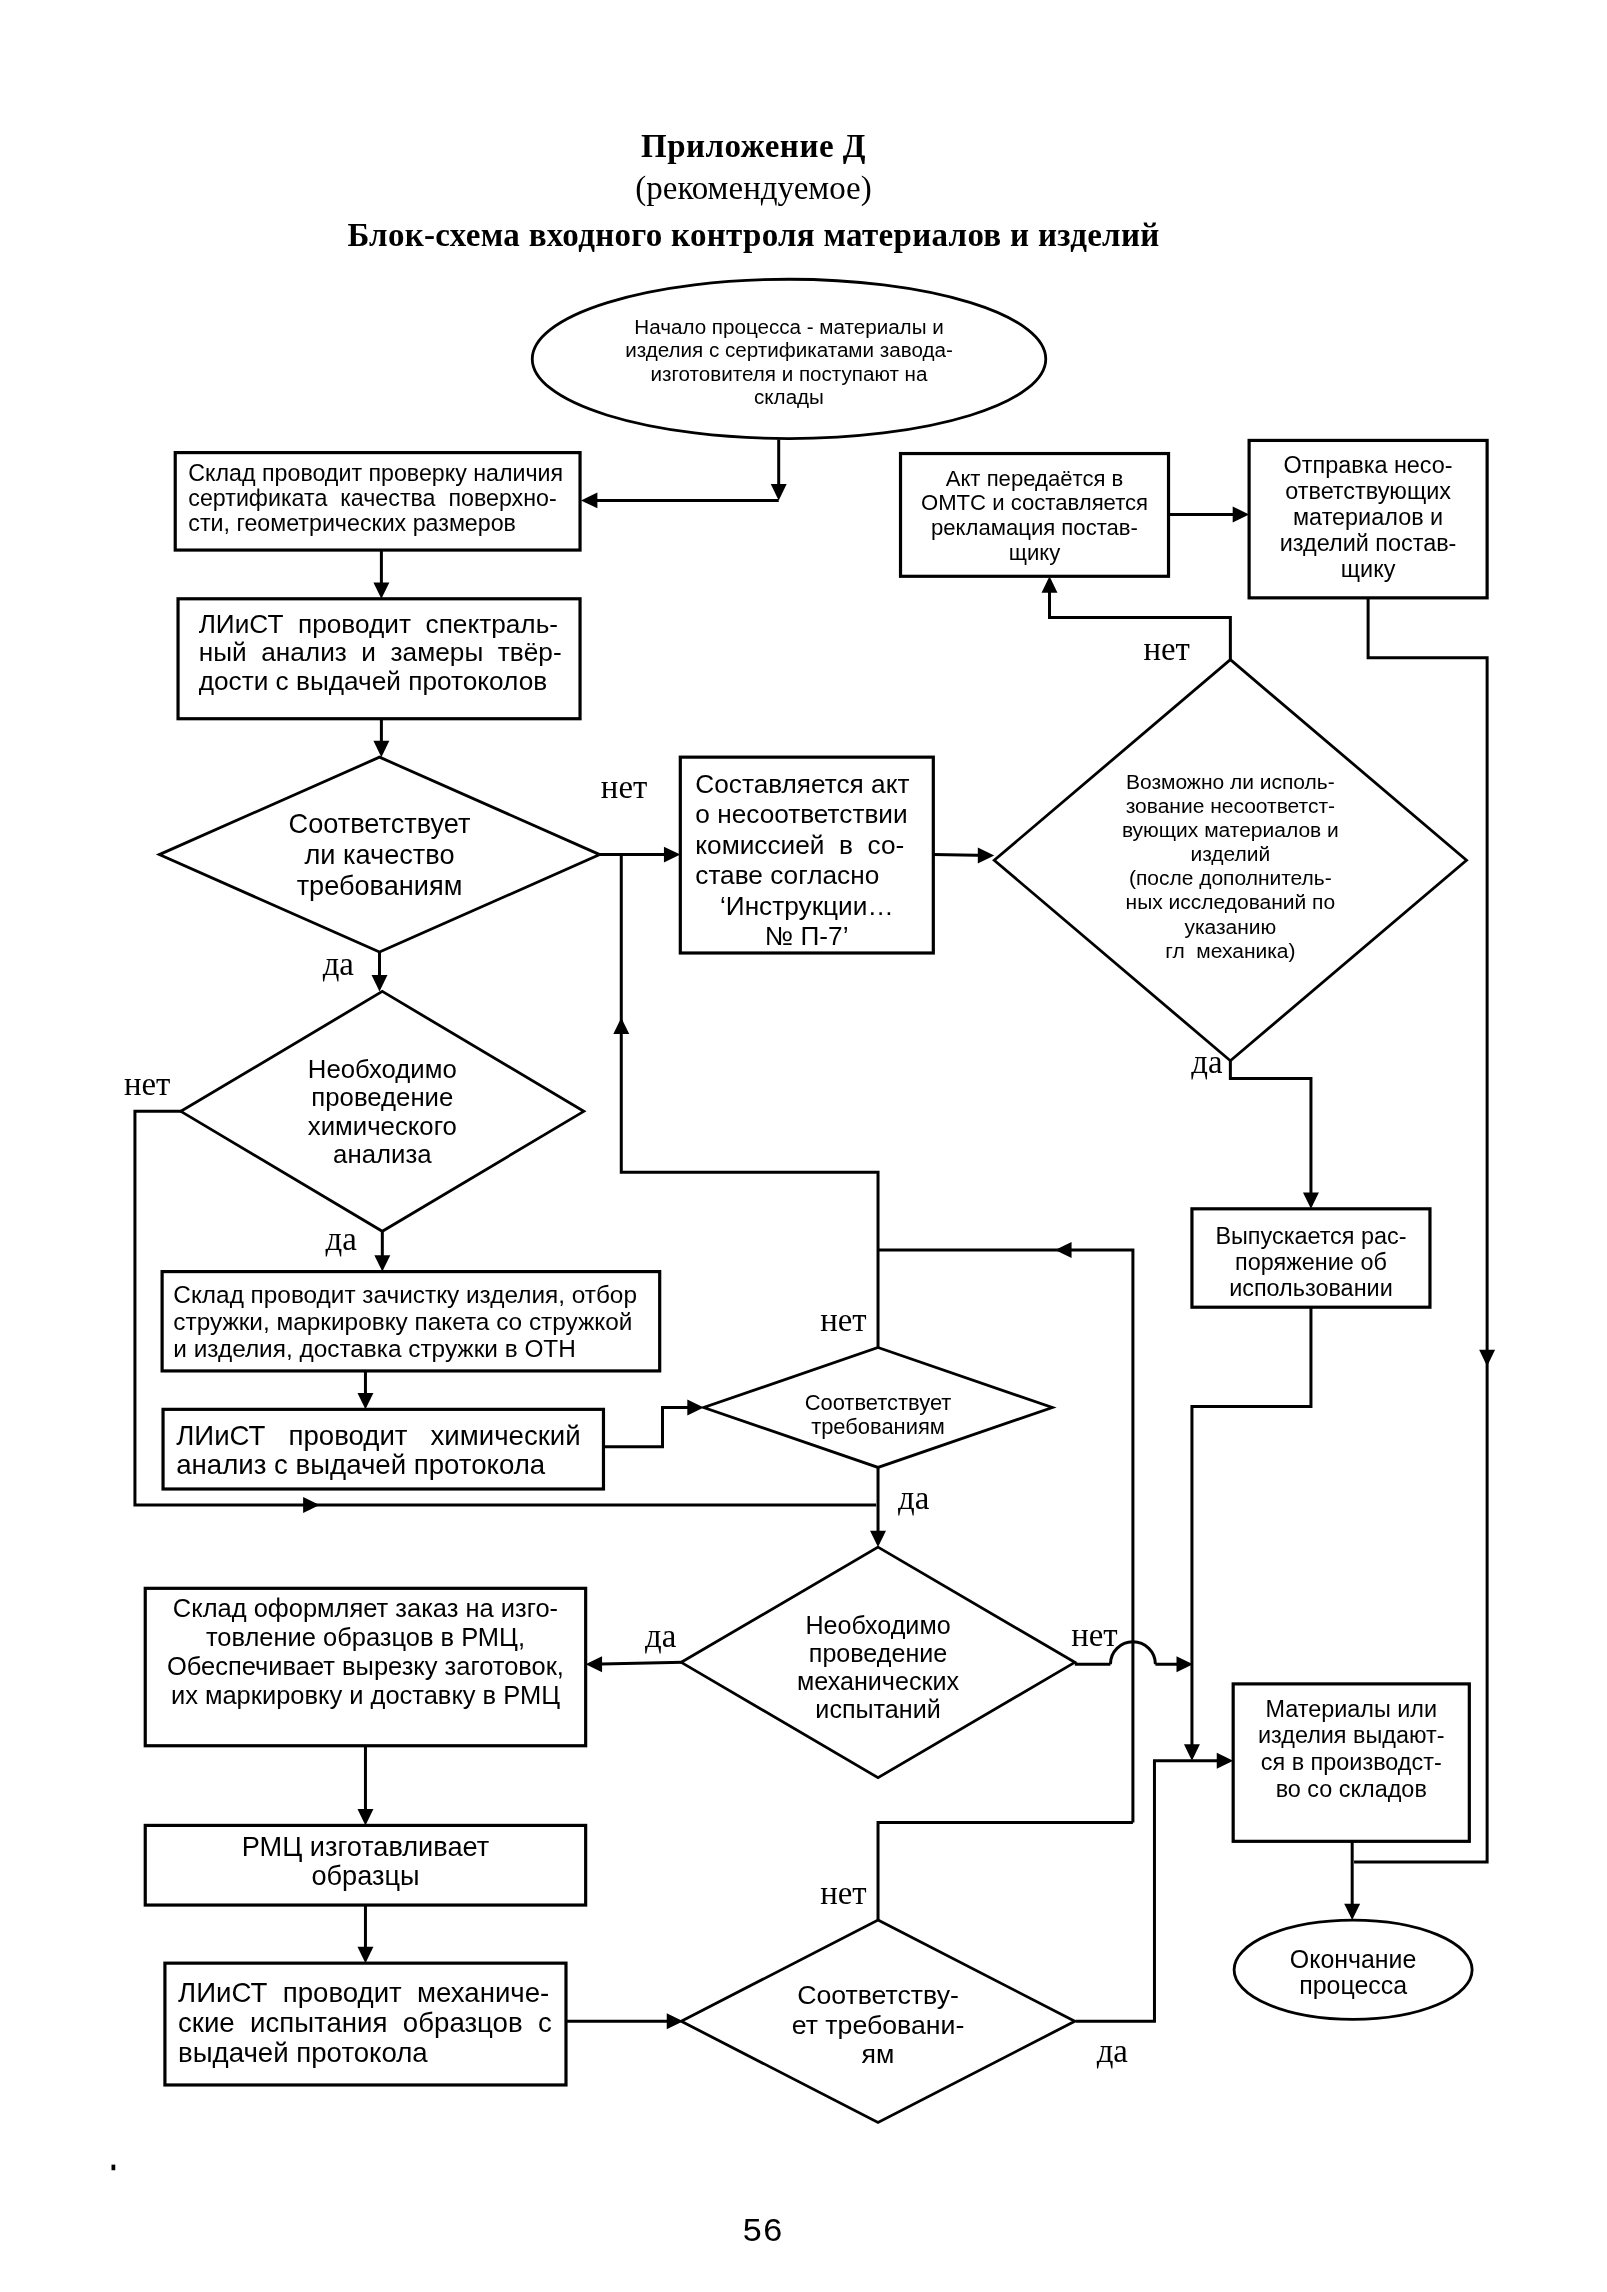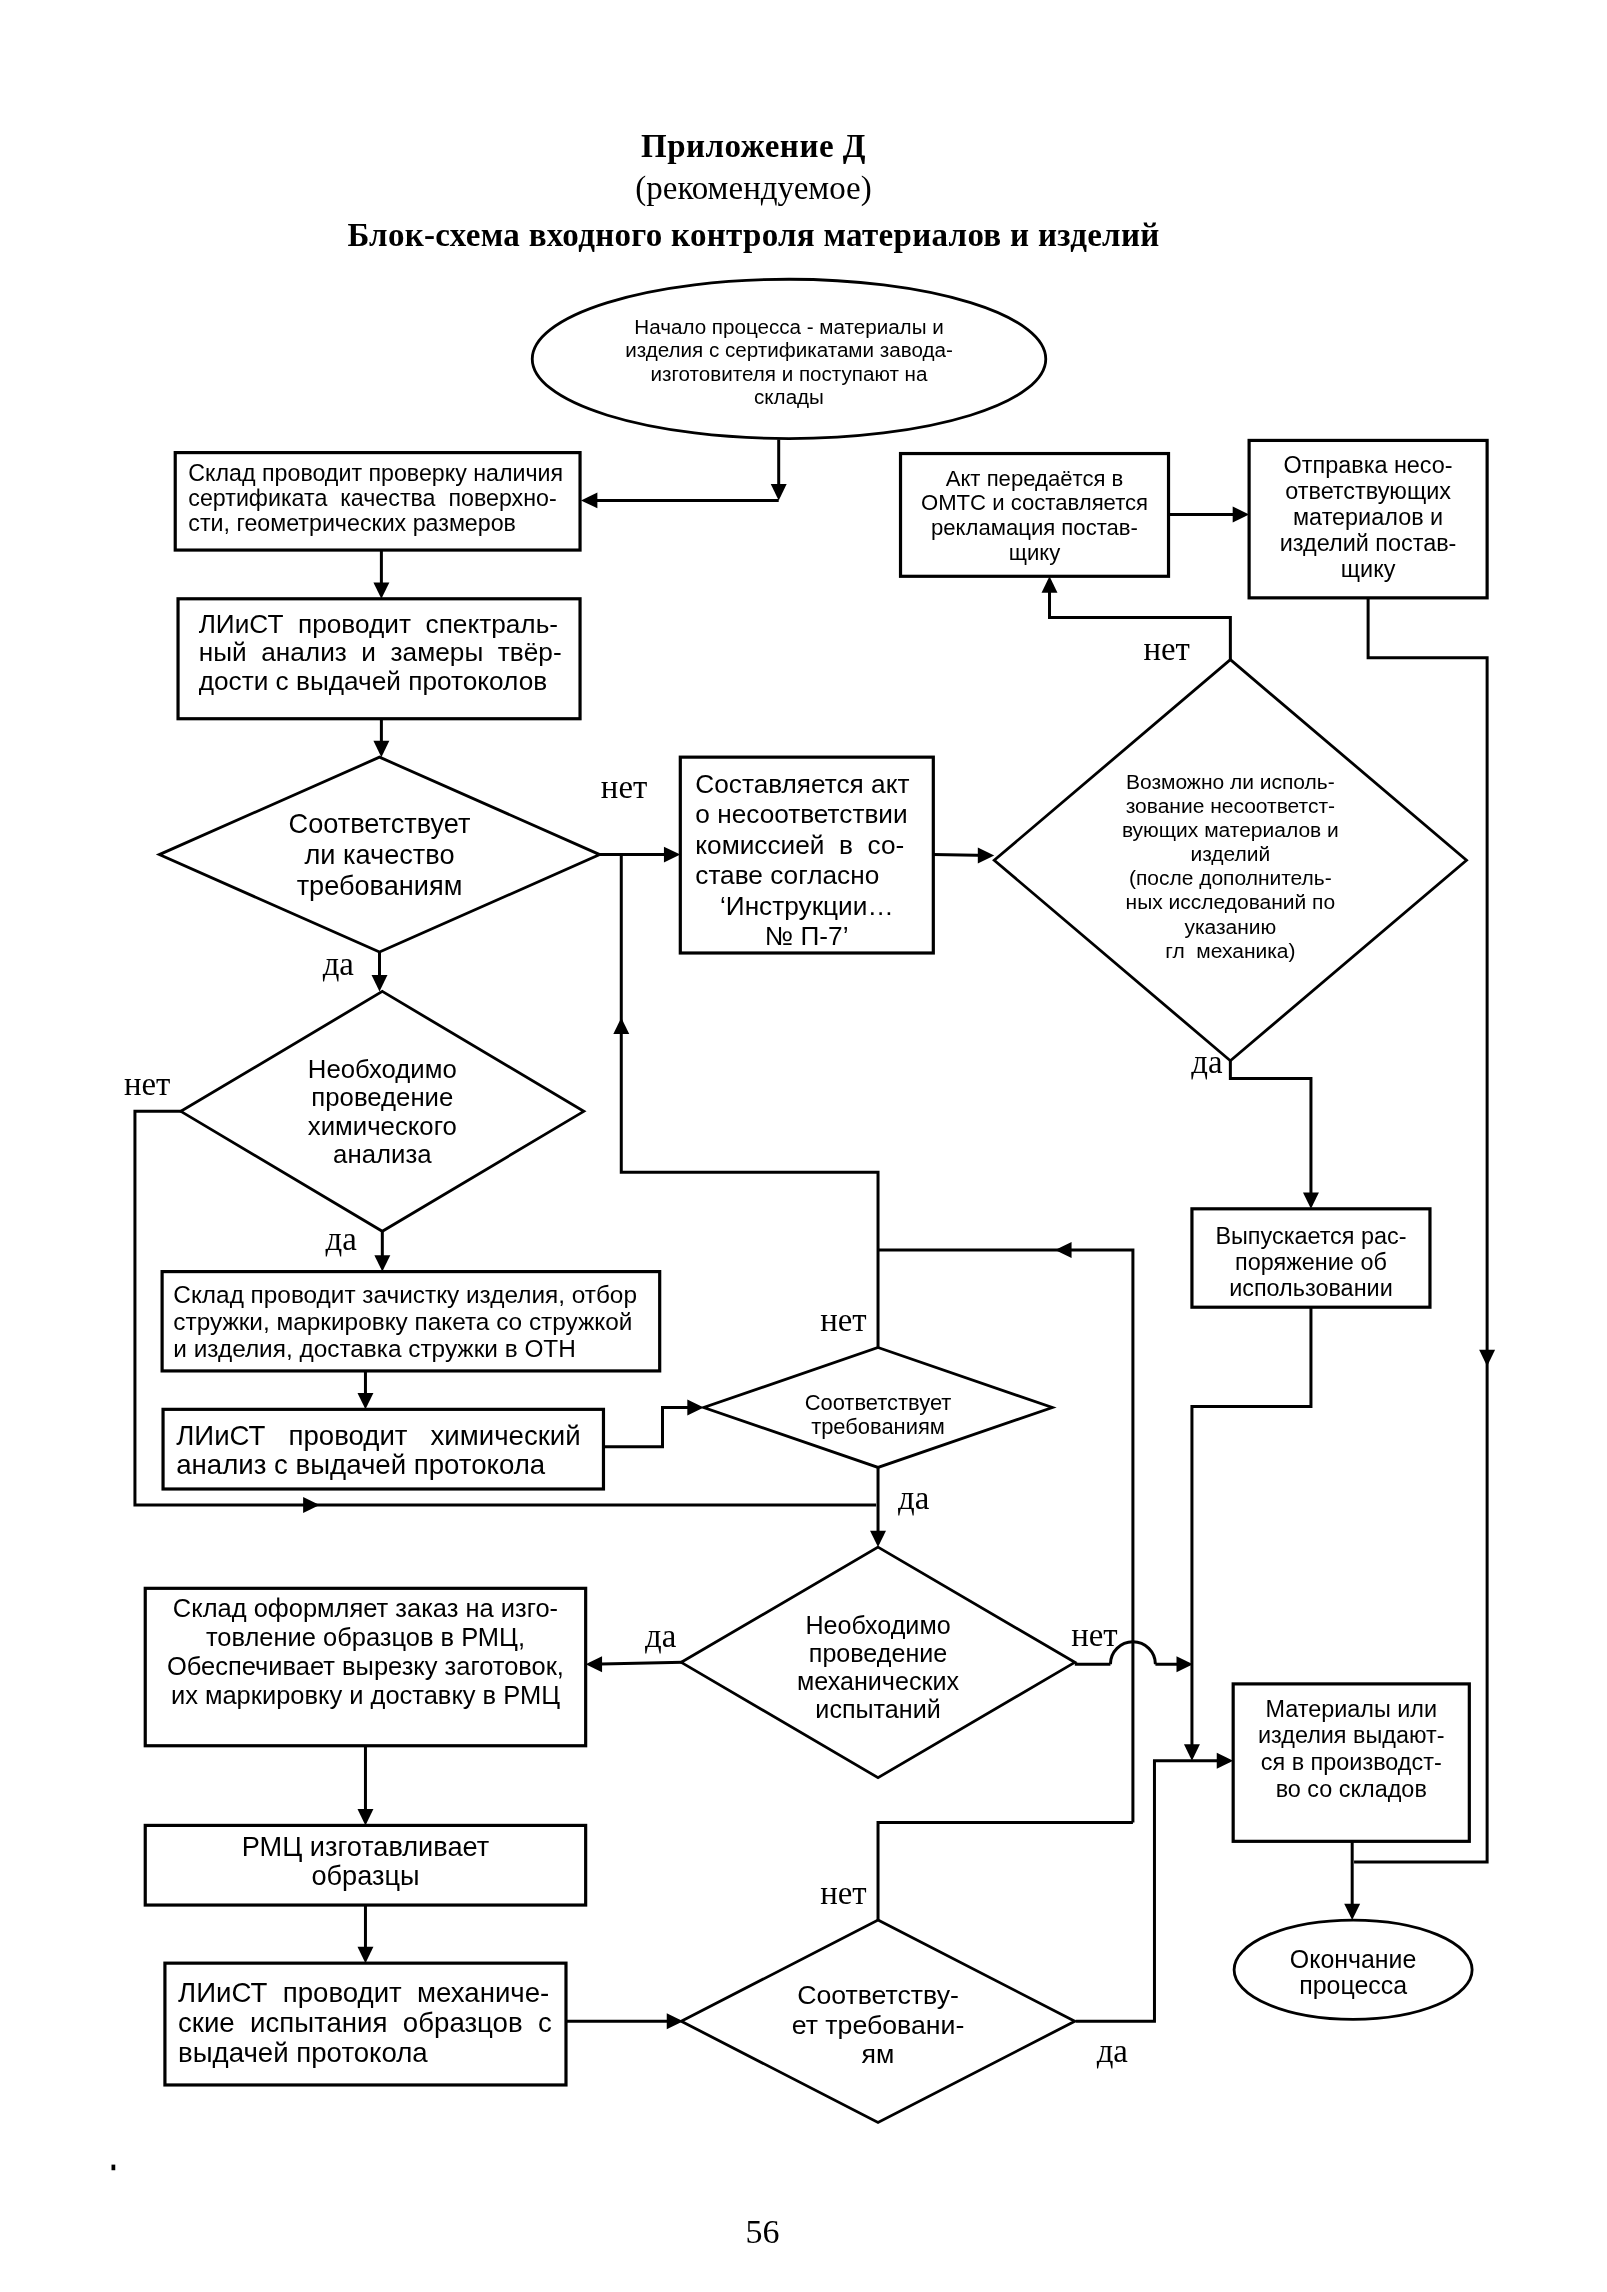--- a/index.html
+++ b/index.html
@@ -2,21 +2,21 @@
 <html style="font-size:15px"><head>
 <meta charset="utf-8">
 <style>
   html,body{margin:0;padding:0;background:#ffffff;}
   body{width:1608px;height:2293px;font-family:"Liberation Sans",sans-serif;position:relative;overflow:hidden;}
   #sheet{position:absolute;left:0;top:0;width:1608px;height:2293px;background:#fff;}
   .hdr{position:absolute;left:0;width:1507px;text-align:center;font-family:"Liberation Serif",serif;color:#000;}
   #t1{top:128px;font-size:33px;font-weight:bold;letter-spacing:0.5px;}
   #t2{top:170px;font-size:33px;}
   #t3{top:217px;font-size:33px;font-weight:bold;letter-spacing:0.3px;}
-  #pageno{position:absolute;left:0;top:2213px;width:1525px;text-align:center;font-family:Liberation Serif, serif;font-size:34px;color:#000;}
+  #pageno{position:absolute;left:0;top:2213px;width:1525px;text-align:center;font-family:Liberation Mono, monospace;font-size:34px;color:#000;}
   svg{position:absolute;left:0;top:0;}
   .shp{fill:none;stroke:#000;stroke-width:3.4;}
   .shp.thin{stroke-width:3;}
   .ln{stroke:#000;stroke-width:3.2;fill:none;stroke-linecap:butt;}
   .ah{fill:#000;}
   .tx{font-family:"Liberation Sans",sans-serif;fill:#000;white-space:pre;}
   .lbl{font-family:"Liberation Serif",serif;font-size:35px;fill:#000;}
 </style>
 </head>
 <body>

